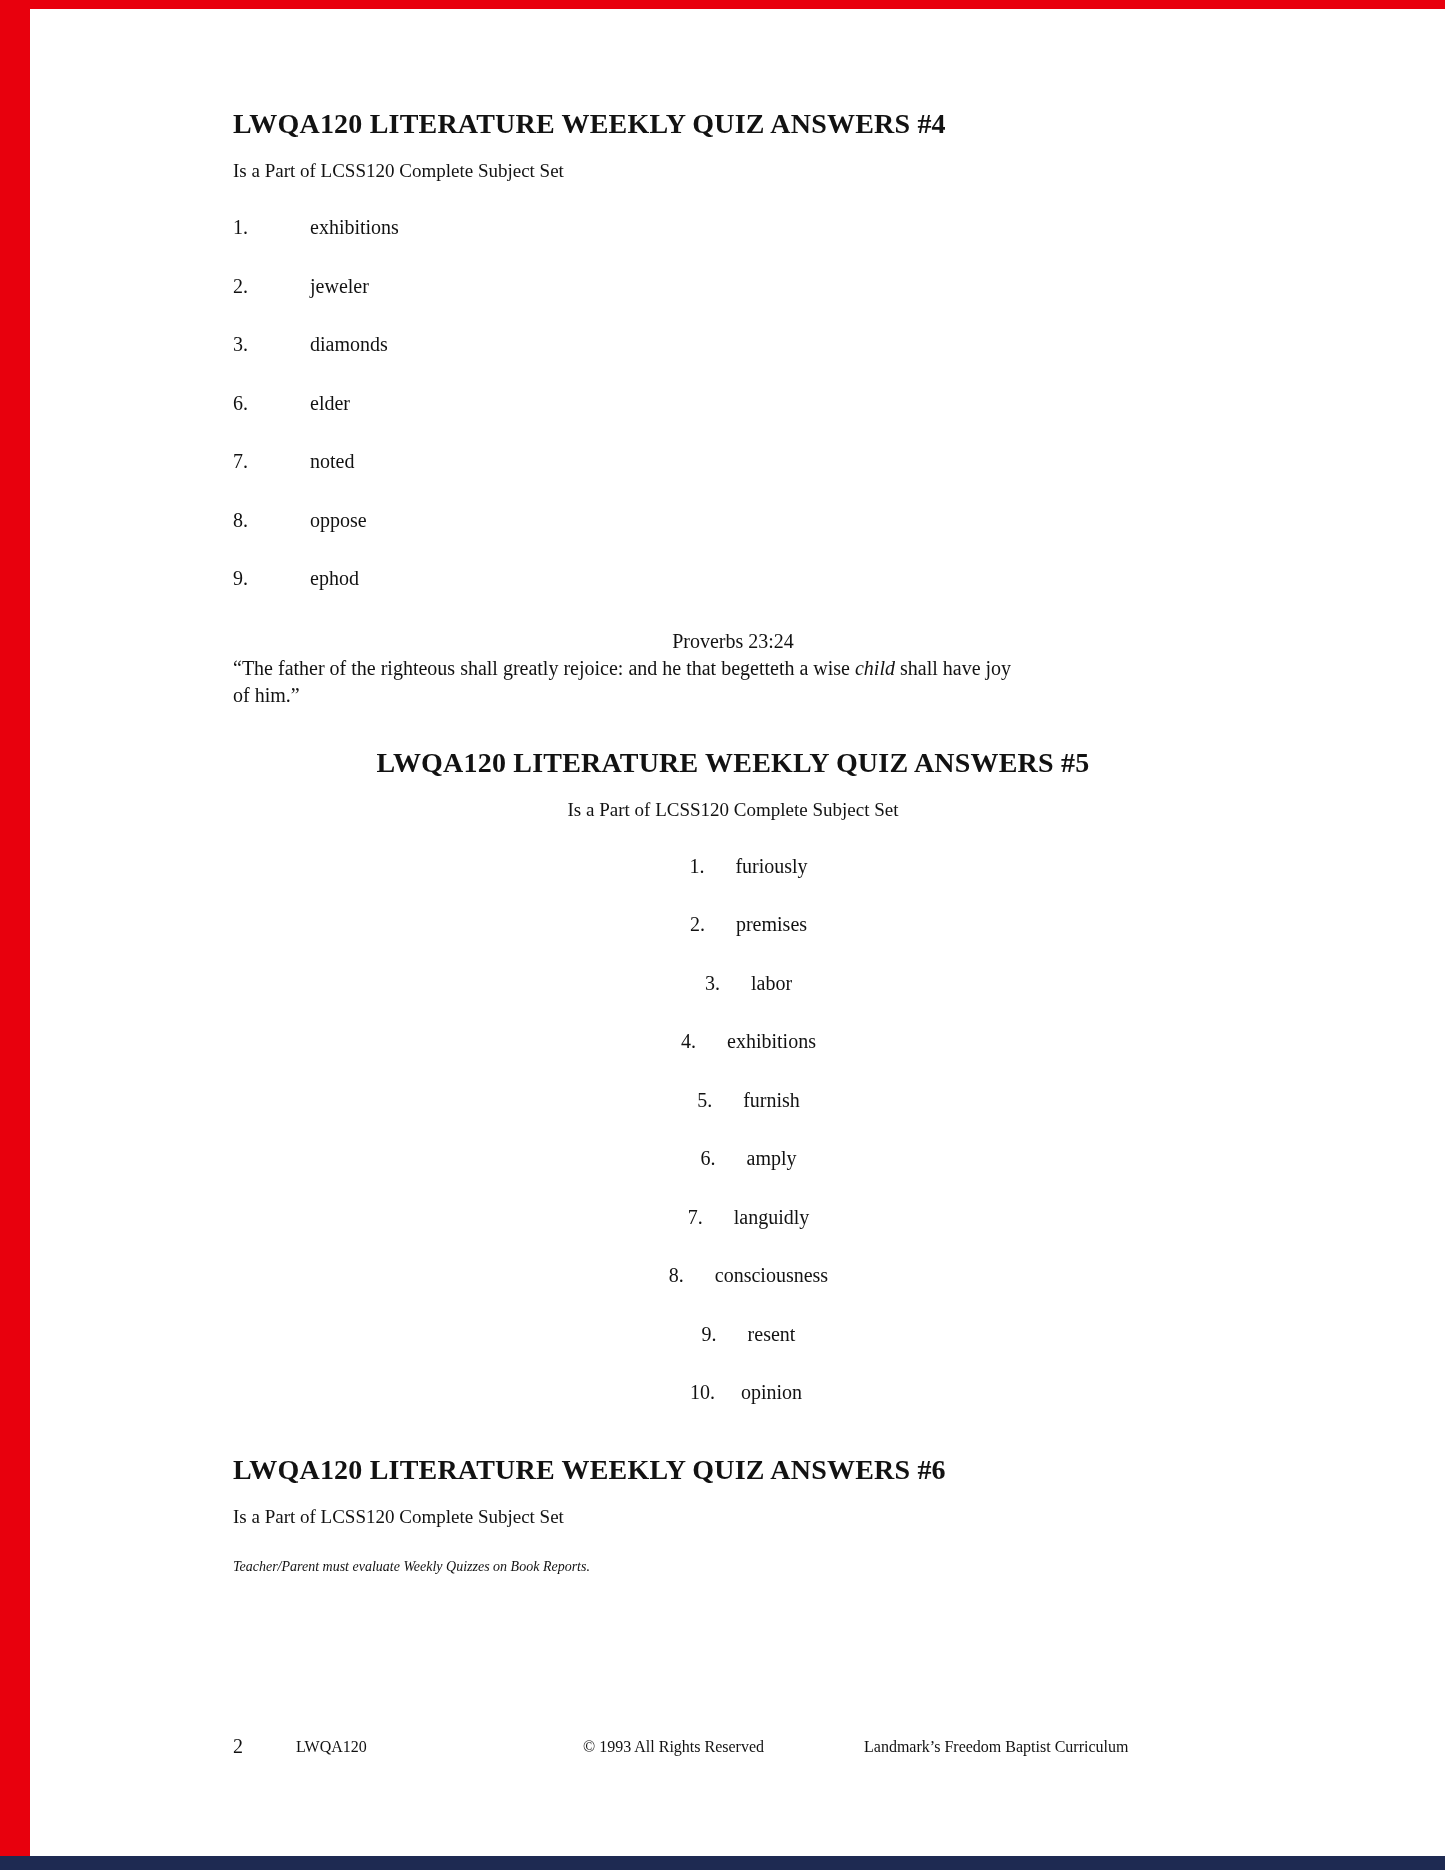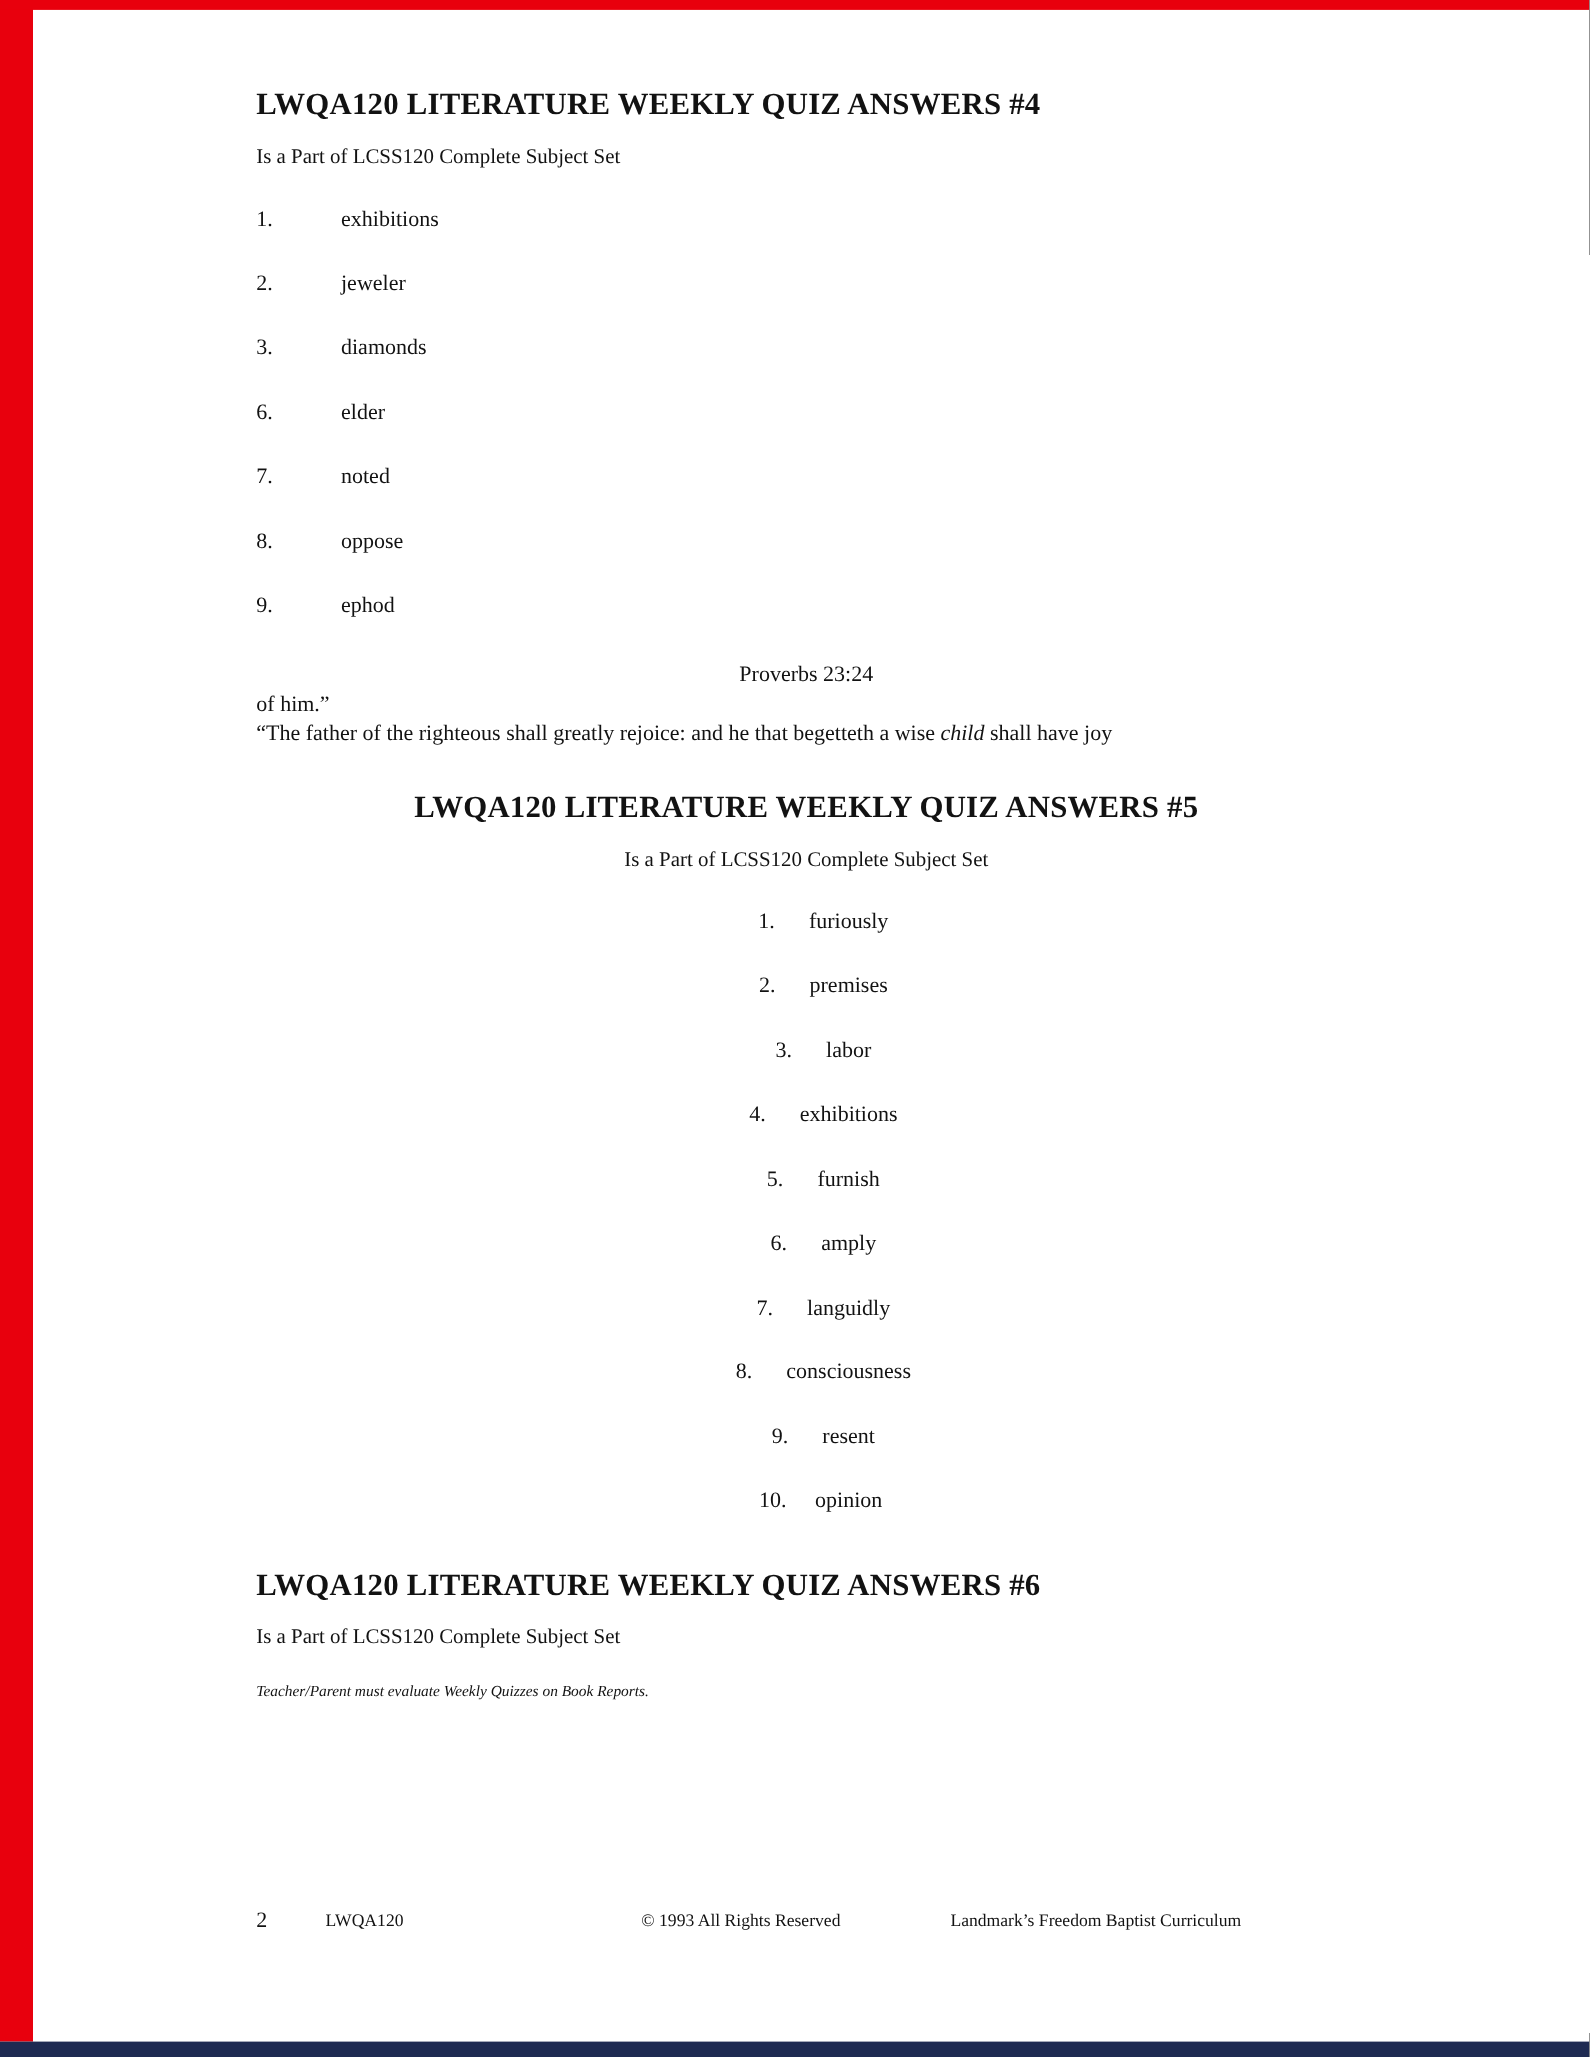--- a/index.html
+++ b/index.html
@@ -9,21 +9,21 @@
     background:#ffffff;
     overflow:hidden;
     font-family:"Liberation Serif","DejaVu Serif",serif;
     color:#121212;
   }
   
   .band-left{position:absolute;left:0;top:0;width:30px;height:1856px;background:#e8000d;}
   .band-top{position:absolute;left:0;top:0;width:100%;height:9px;background:#e8000d;}
   .band-bottom{position:absolute;left:0;bottom:0;width:100%;height:14px;background:#1e2a52;}
 
-  .content{position:absolute;left:233px;top:0;width:1000px;padding-top:80px;}
+  .content{position:absolute;left:233px;top:0;width:1000px;padding-top:108px;}
 
   h1.section-title{
     margin:0;font-size:28px;font-weight:bold;line-height:32px;
     letter-spacing:0.2px;white-space:nowrap;
   }
   .subtitle{margin-top:20px;font-size:19px;line-height:22px;}
 
   .answers{margin-top:32px;}
   .answer-row{font-size:20px;line-height:26.5px;margin-top:32px;}
   .answer-num{display:inline-block;width:77px;}
@@ -65,22 +65,22 @@
         <div class="answer-row"><span class="answer-num">3.</span><span class="answer-word">diamonds</span></div>
         <div class="answer-row"><span class="answer-num">6.</span><span class="answer-word">elder</span></div>
         <div class="answer-row"><span class="answer-num">7.</span><span class="answer-word">noted</span></div>
         <div class="answer-row"><span class="answer-num">8.</span><span class="answer-word">oppose</span></div>
         <div class="answer-row"><span class="answer-num">9.</span><span class="answer-word">ephod</span></div>
       </div>
     </section>
 
     <div class="scripture">
       <span class="ref">Proverbs 23:24</span>
+      <span class="q-line"><span>“The father of the righteous shall greatly rejoice: and he that begetteth a wise </span><span class="q-italic">child</span><span> shall have joy</span></span>
       <span class="q-line">of him.”</span>
-      <span class="q-line"><span>“The father of the righteous shall greatly rejoice: and he that begetteth a wise </span><span class="q-italic">child</span><span> shall have joy</span></span>
     </div>
 
     <section class="section-5">
       <h1 class="section-title">LWQA120 LITERATURE WEEKLY QUIZ ANSWERS #5</h1>
       <div class="subtitle">Is a Part of LCSS120 Complete Subject Set</div>
       <div class="answers">
         <div class="answer-row"><span class="answer-num">1.</span><span class="answer-word">furiously</span></div>
         <div class="answer-row"><span class="answer-num">2.</span><span class="answer-word">premises</span></div>
         <div class="answer-row"><span class="answer-num">3.</span><span class="answer-word">labor</span></div>
         <div class="answer-row"><span class="answer-num">4.</span><span class="answer-word">exhibitions</span></div>

